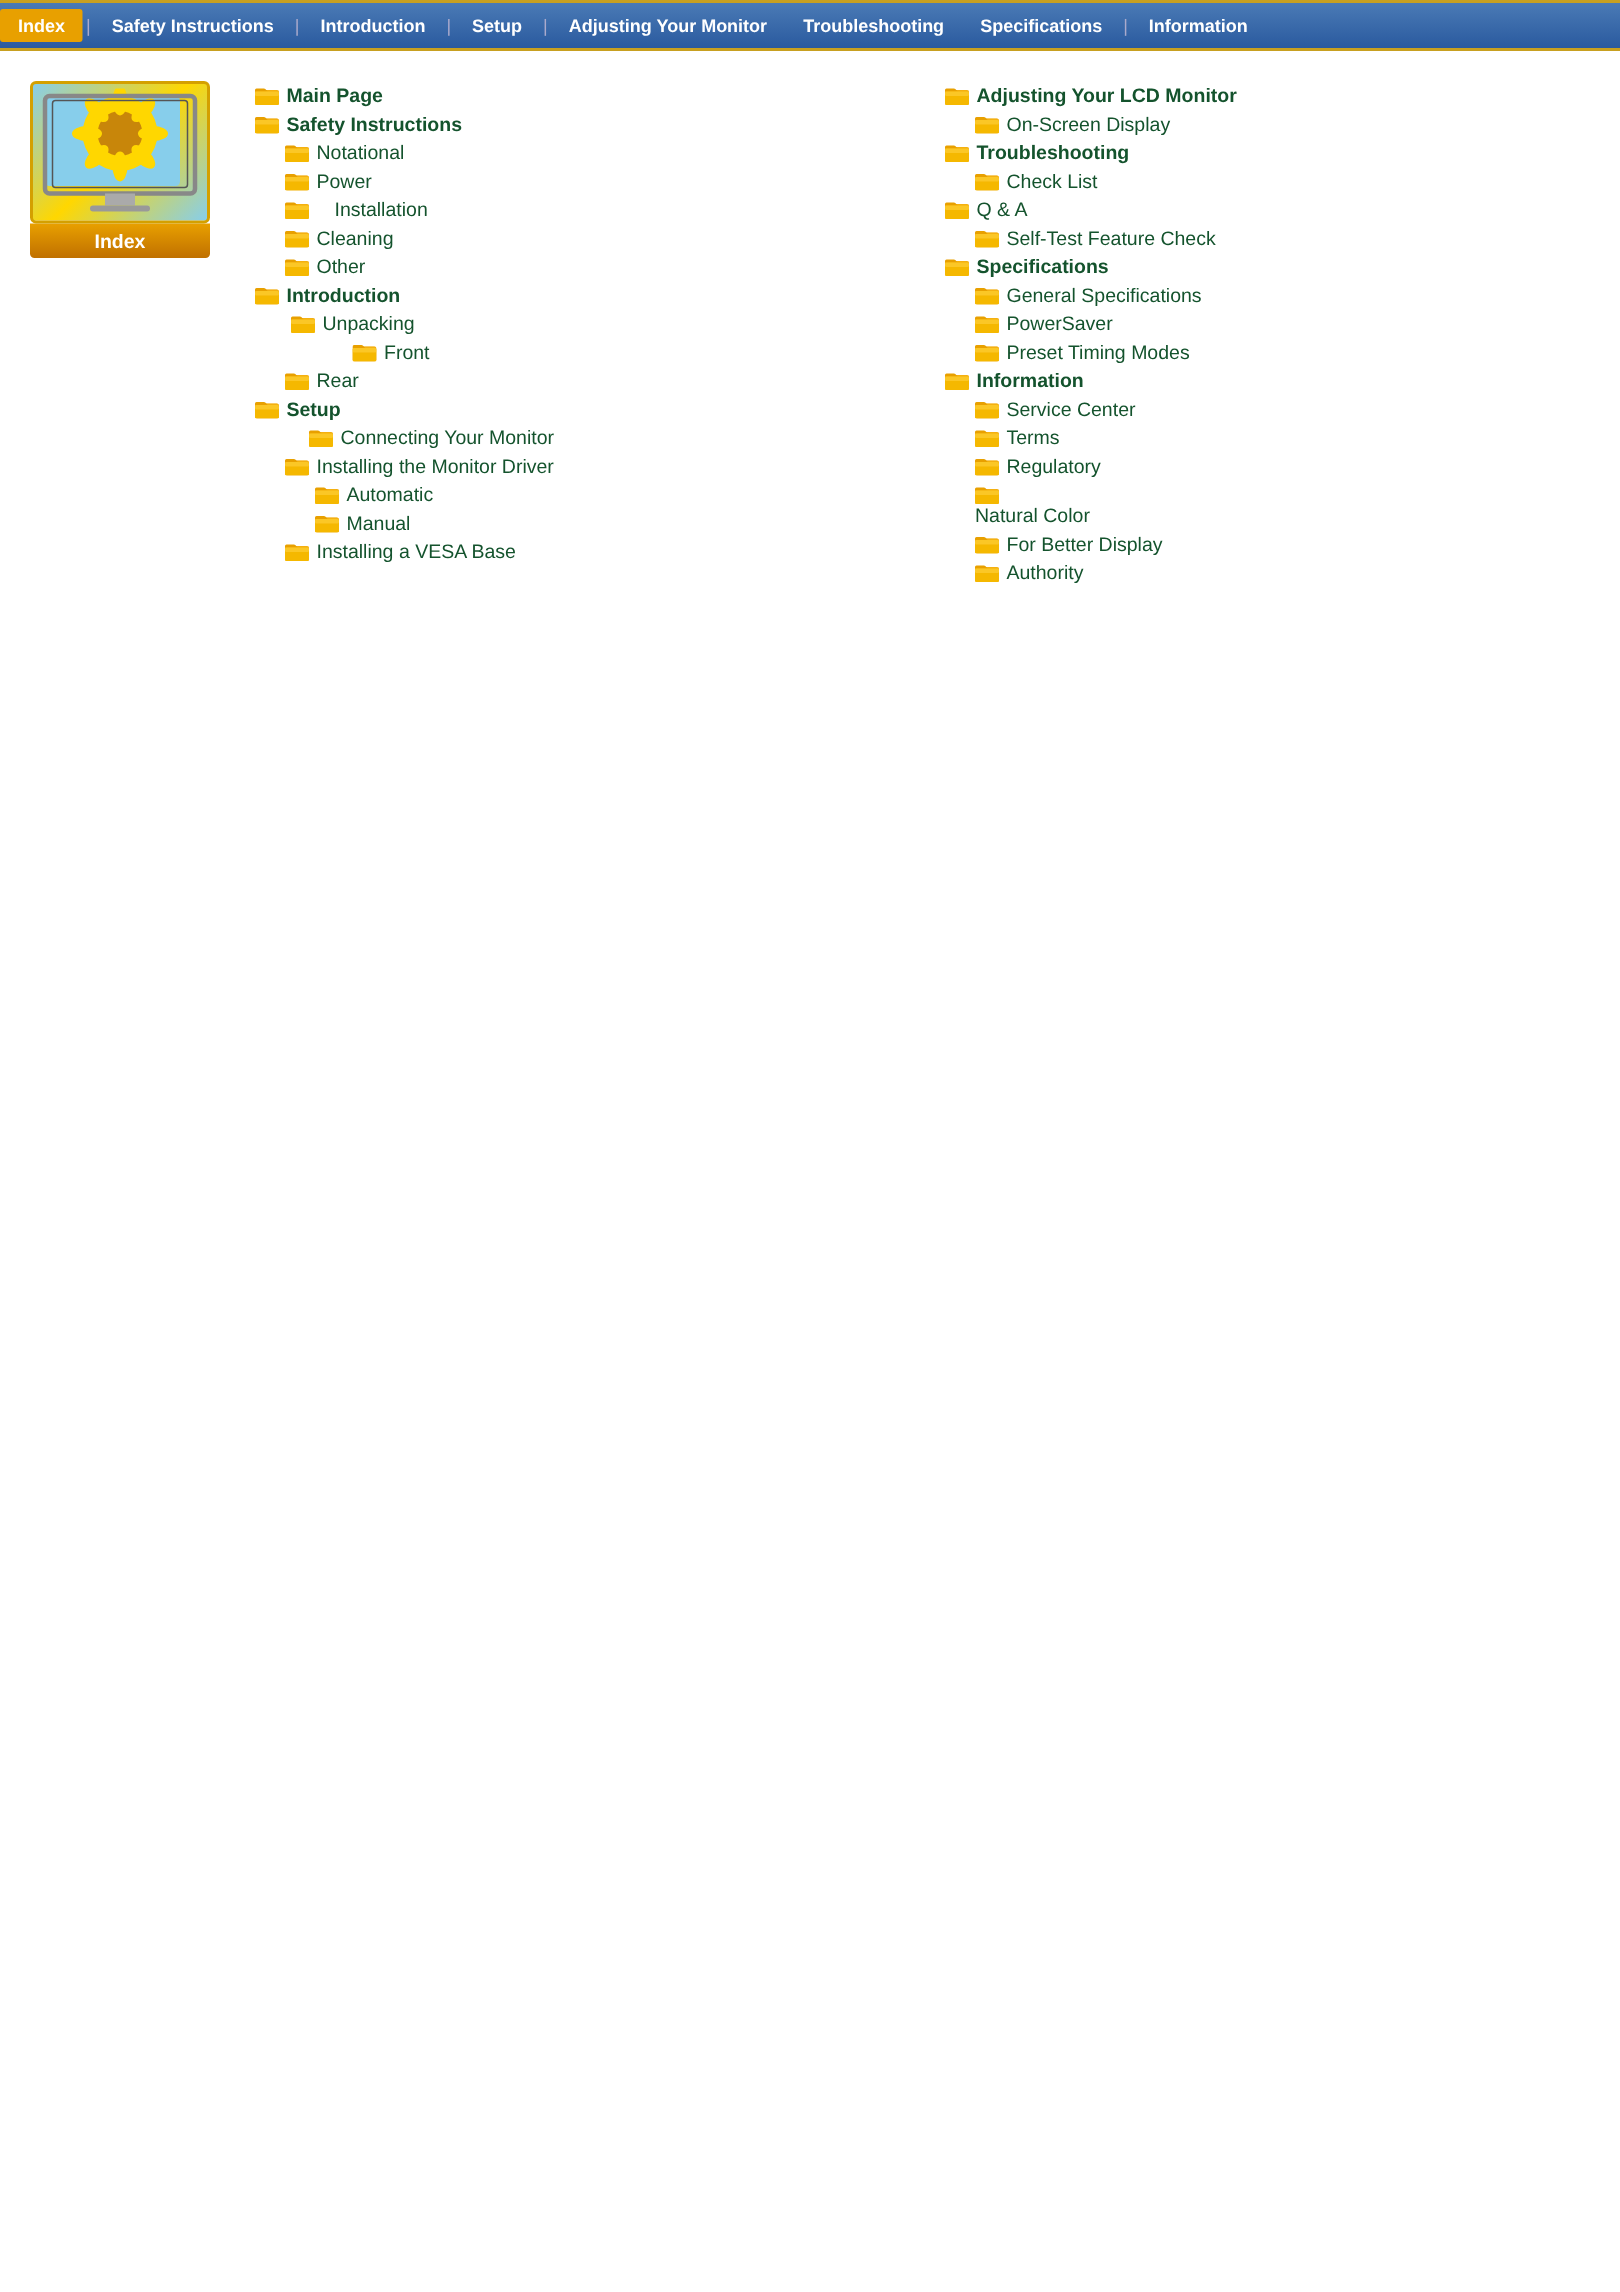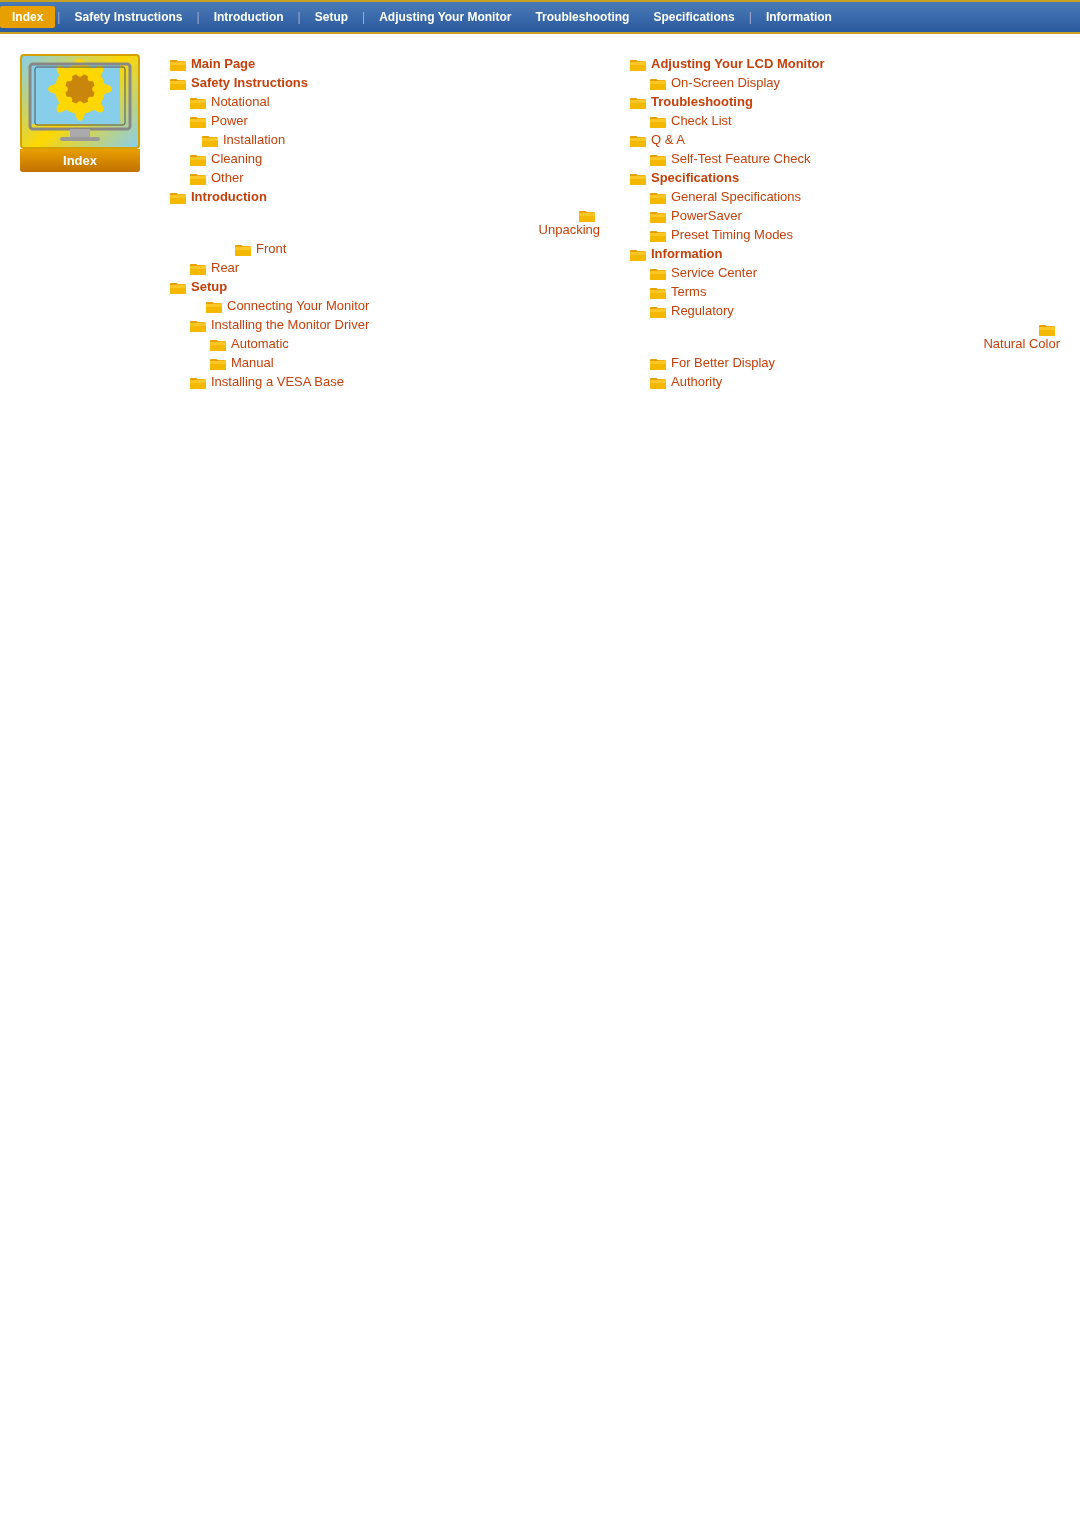--- a/index.html
+++ b/index.html
@@ -95,24 +95,24 @@
       padding-left: 10px;
     }
 
     #right-tree {
       flex: 1;
       padding-left: 30px;
     }
 
     .tree-item {
       display: flex;
-      align-items: flex-end;
+      align-items: flex-start;
       padding: 2px 0;
       cursor: pointer;
-      color: #c2410c;
+      color: #14532d;
       text-decoration: none;
       font-size: 13px;
     }
 
     .folder-icon {
       width: 16px;
       height: 14px;
       display: inline-flex;
       align-items: center;
       justify-content: center;
@@ -225,21 +225,21 @@
             <svg class="folder-svg" viewBox="0 0 16 14" xmlns="http://www.w3.org/2000/svg">
     <rect x="0" y="4" width="16" height="10" rx="1.5" fill="#e8a000"></rect>
     <rect x="0" y="4" width="16" height="10" rx="1.5" fill="#ffc020" opacity="0.5"></rect>
     <path d="M0 5 L0 4 Q0 3 1 3 L6 3 Q7 3 7.5 4 L8.5 5 Z" fill="#e8a000"></path>
     <rect x="0" y="5" width="16" height="9" rx="1" fill="#f5b800"></rect>
     <rect x="0" y="5" width="16" height="3" rx="1" fill="#ffd040" opacity="0.6"></rect>
   </svg>
           </span>
           <span>Power</span>
         </div>
-        <div class="tree-item tree-level-1" style="margin-left: 32px;">
+        <div class="tree-item tree-level-1" style="margin-left: 20px; gap: 12px;">
           <span class="folder-icon">
             <svg class="folder-svg" viewBox="0 0 16 14" xmlns="http://www.w3.org/2000/svg">
     <rect x="0" y="4" width="16" height="10" rx="1.5" fill="#e8a000"></rect>
     <rect x="0" y="4" width="16" height="10" rx="1.5" fill="#ffc020" opacity="0.5"></rect>
     <path d="M0 5 L0 4 Q0 3 1 3 L6 3 Q7 3 7.5 4 L8.5 5 Z" fill="#e8a000"></path>
     <rect x="0" y="5" width="16" height="9" rx="1" fill="#f5b800"></rect>
     <rect x="0" y="5" width="16" height="3" rx="1" fill="#ffd040" opacity="0.6"></rect>
   </svg>
           </span>
           <span>Installation</span>
@@ -273,21 +273,21 @@
             <svg class="folder-svg" viewBox="0 0 16 14" xmlns="http://www.w3.org/2000/svg">
     <rect x="0" y="4" width="16" height="10" rx="1.5" fill="#e8a000"></rect>
     <rect x="0" y="4" width="16" height="10" rx="1.5" fill="#ffc020" opacity="0.5"></rect>
     <path d="M0 5 L0 4 Q0 3 1 3 L6 3 Q7 3 7.5 4 L8.5 5 Z" fill="#e8a000"></path>
     <rect x="0" y="5" width="16" height="9" rx="1" fill="#f5b800"></rect>
     <rect x="0" y="5" width="16" height="3" rx="1" fill="#ffd040" opacity="0.6"></rect>
   </svg>
           </span>
           <span>Introduction</span>
         </div>
-        <div class="tree-item tree-level-1" style="margin-left: 4px; flex-direction: column;">
+        <div class="tree-item tree-level-1" style="margin-left: 24px;">
           <span class="folder-icon">
             <svg class="folder-svg" viewBox="0 0 16 14" xmlns="http://www.w3.org/2000/svg">
     <rect x="0" y="4" width="16" height="10" rx="1.5" fill="#e8a000"></rect>
     <rect x="0" y="4" width="16" height="10" rx="1.5" fill="#ffc020" opacity="0.5"></rect>
     <path d="M0 5 L0 4 Q0 3 1 3 L6 3 Q7 3 7.5 4 L8.5 5 Z" fill="#e8a000"></path>
     <rect x="0" y="5" width="16" height="9" rx="1" fill="#f5b800"></rect>
     <rect x="0" y="5" width="16" height="3" rx="1" fill="#ffd040" opacity="0.6"></rect>
   </svg>
           </span>
           <span>Unpacking</span>

